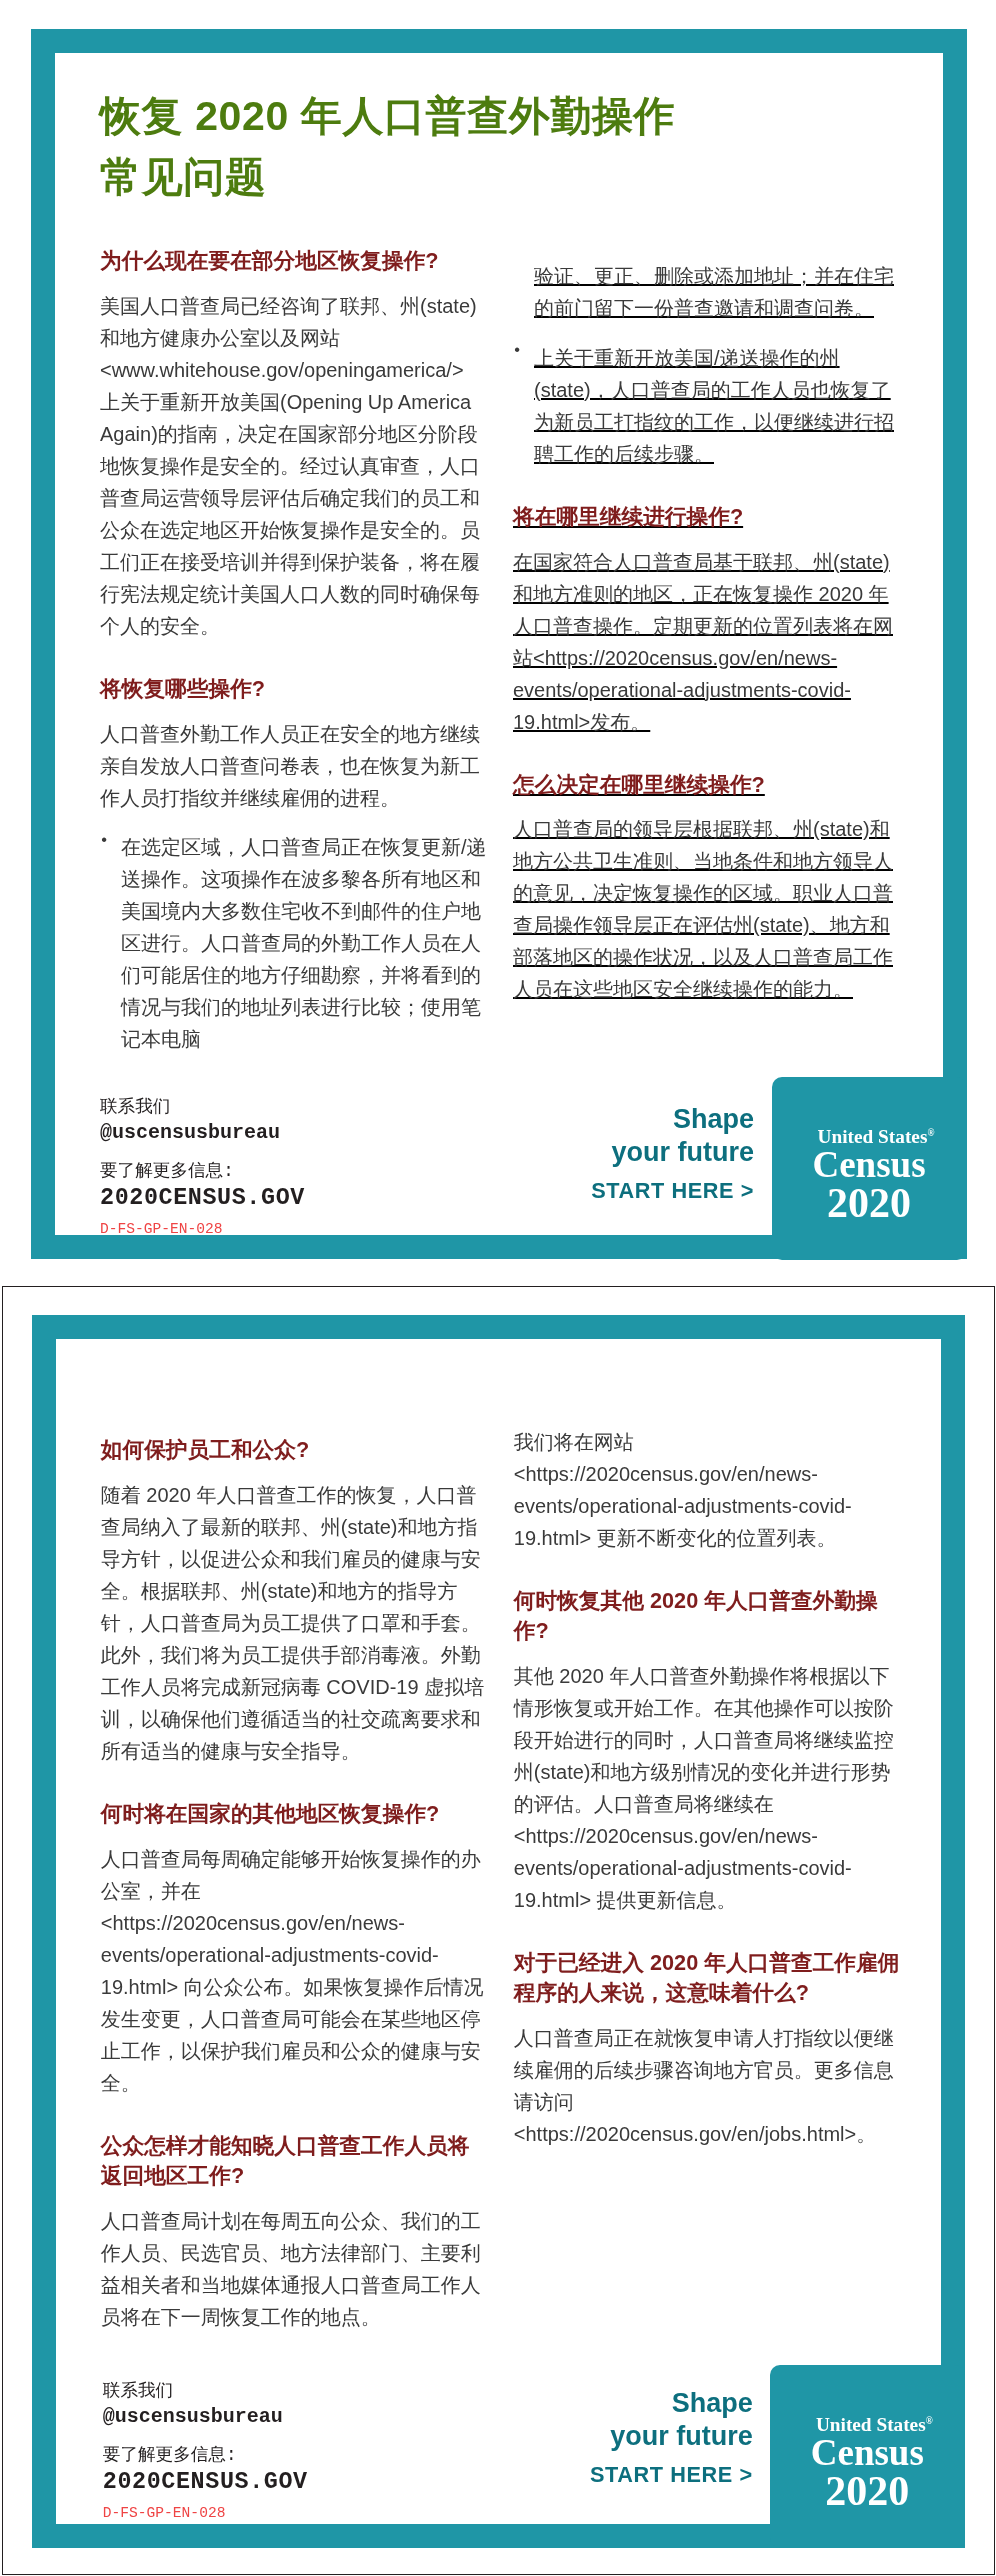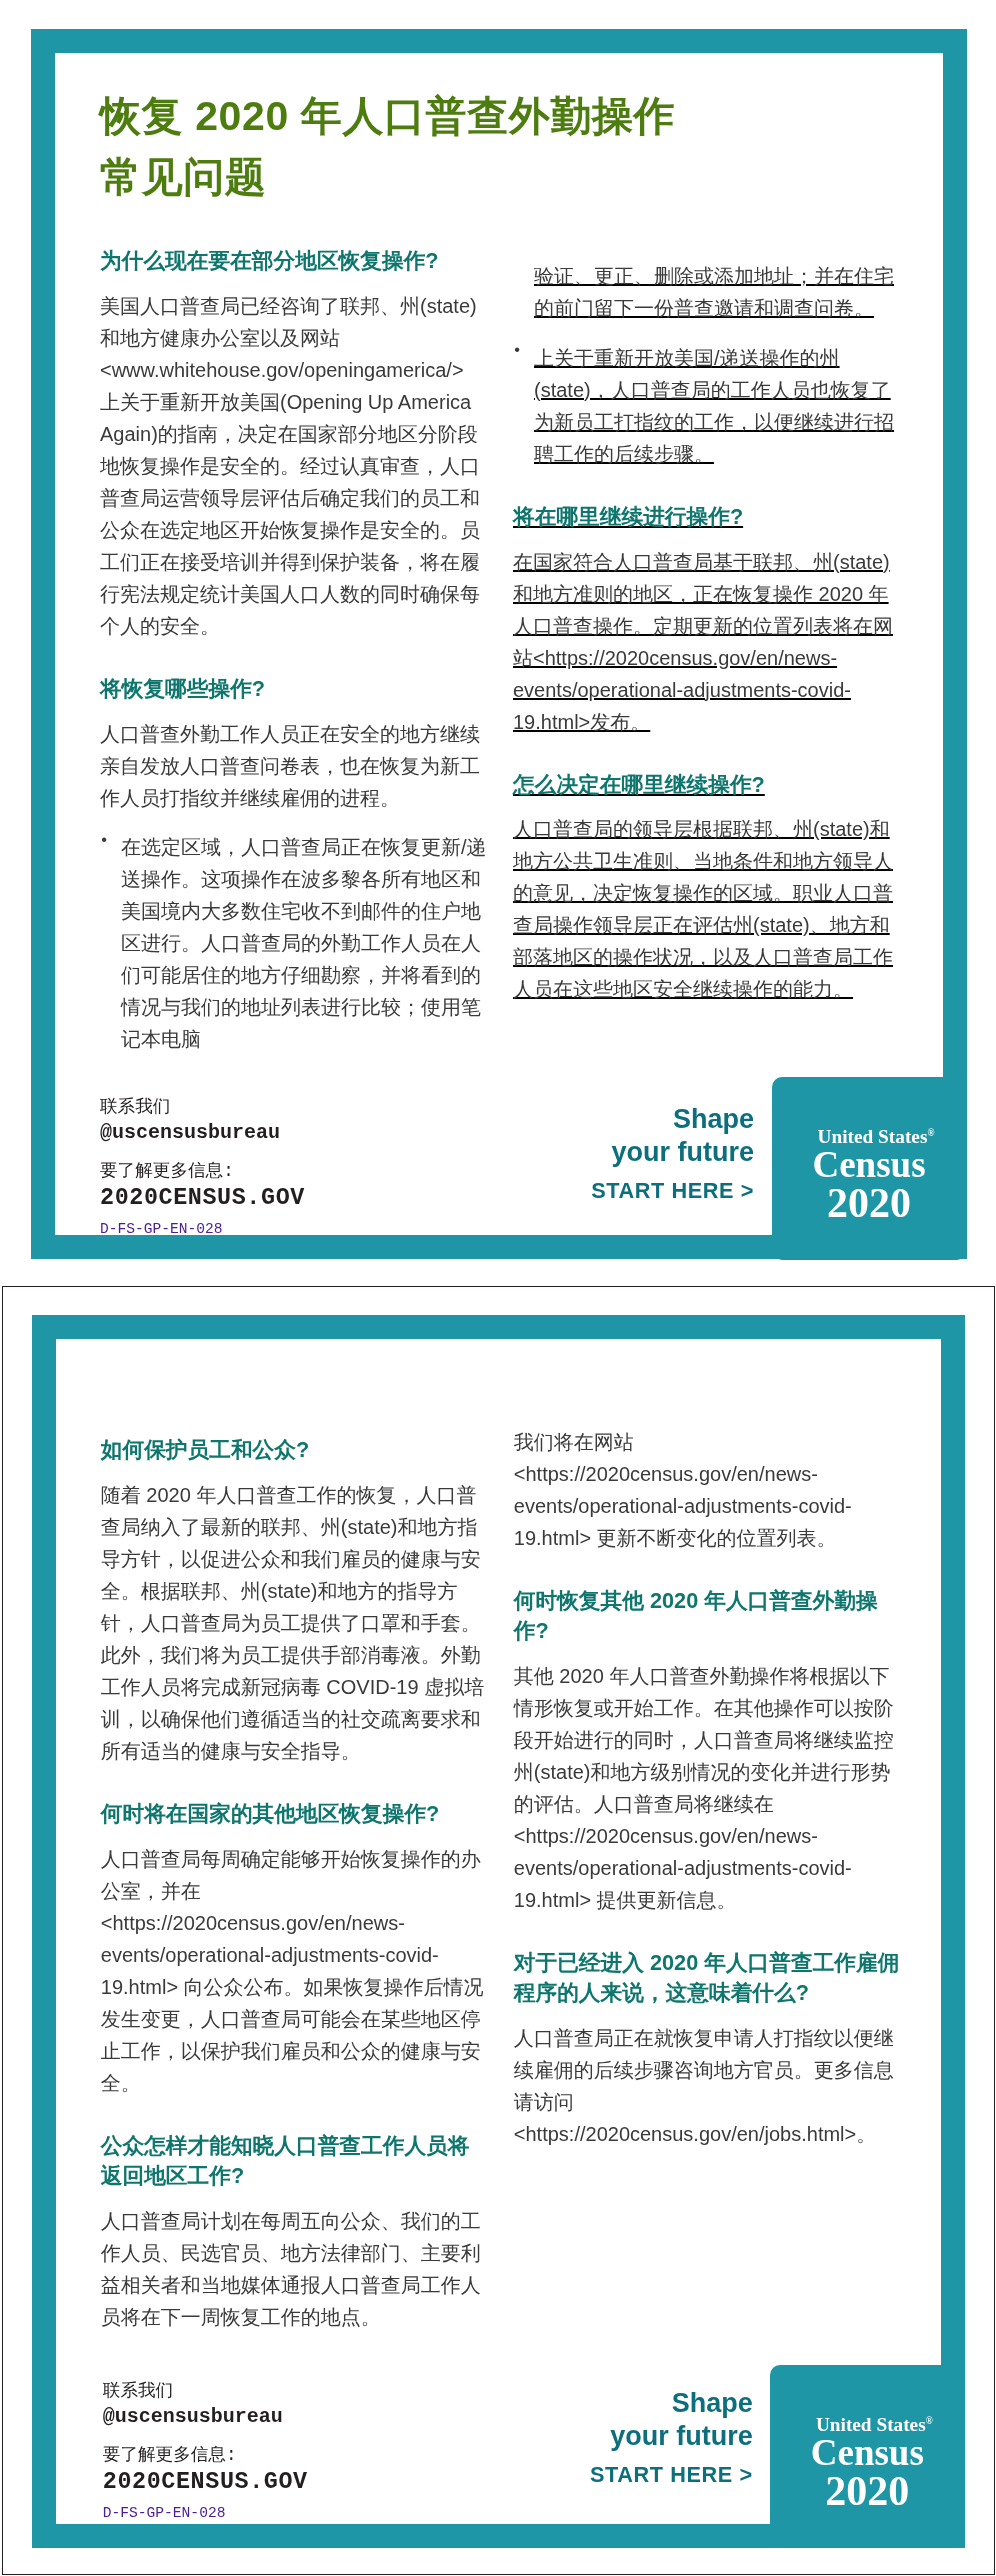--- a/index.html
+++ b/index.html
@@ -21,41 +21,41 @@
     font-size:41px;font-weight:bold;color:#4d7c0f;line-height:1.48;letter-spacing:0.6px;
   }
 
   .col{position:absolute;}
   #page1 .col-left{left:100px;top:246px;width:388px;}
   #page1 .col-right{left:513px;top:260px;width:391px;text-decoration:underline;}
   #page2 .col-left{left:98px;top:148px;width:388px;}
   #page2 .col-right{left:511px;top:139px;width:391px;}
 
   .sec{
-    font-size:21.7px;font-weight:bold;color:#0f766e;line-height:1.38;
+    font-size:21.7px;font-weight:bold;color:#7f1d1d;line-height:1.38;
     margin:32px 0 14px 0;
   }
   .col .sec:first-child{margin-top:0;}
 
   .body-p{
     font-size:20px;line-height:32px;color:#3A3A3A;margin:0 0 15.2px 0;
     overflow-wrap:anywhere;text-align:left;
   }
   .cont{padding-left:21px;}
   .bullet{position:relative;padding-left:21px;margin:17.6px 0 15.2px 0;}
   .bullet .dot{position:absolute;left:1.2px;top:-1.2px;font-size:16.4px;color:#3A3A3A;}
 
   .footer-left{position:absolute;left:100px;color:#231F20;font-family:Liberation Mono, monospace;}
   #page1 .footer-left{top:1096px;}
   #page2 .footer-left{top:1093px;}
   .f-contact{font-size:17.6px;line-height:1.35;}
   .f-handle{font-size:20px;font-weight:bold;line-height:1.3;}
   .f-more{font-size:17.6px;line-height:1.35;margin-top:14px;}
   .f-site{font-size:23.4px;font-weight:bold;letter-spacing:0.6px;line-height:1.25;}
-  .f-code{font-size:14.6px;color:#4c1d95;margin-top:8.2px;}
+  .f-code{font-size:14.6px;color:#ef4444;margin-top:8.2px;}
 
   .shape{
     position:absolute;text-align:right;color:#0D6F7E;font-weight:bold;
   }
   #page1 .shape{right:243px;top:1103px;}
   #page2 .shape{right:241px;top:1100px;}
   .shape .l1{font-size:27px;line-height:1.22;}
   .shape .start{font-size:21.7px;margin-top:9.4px;letter-spacing:0.6px;}
 
   .logo-box{

